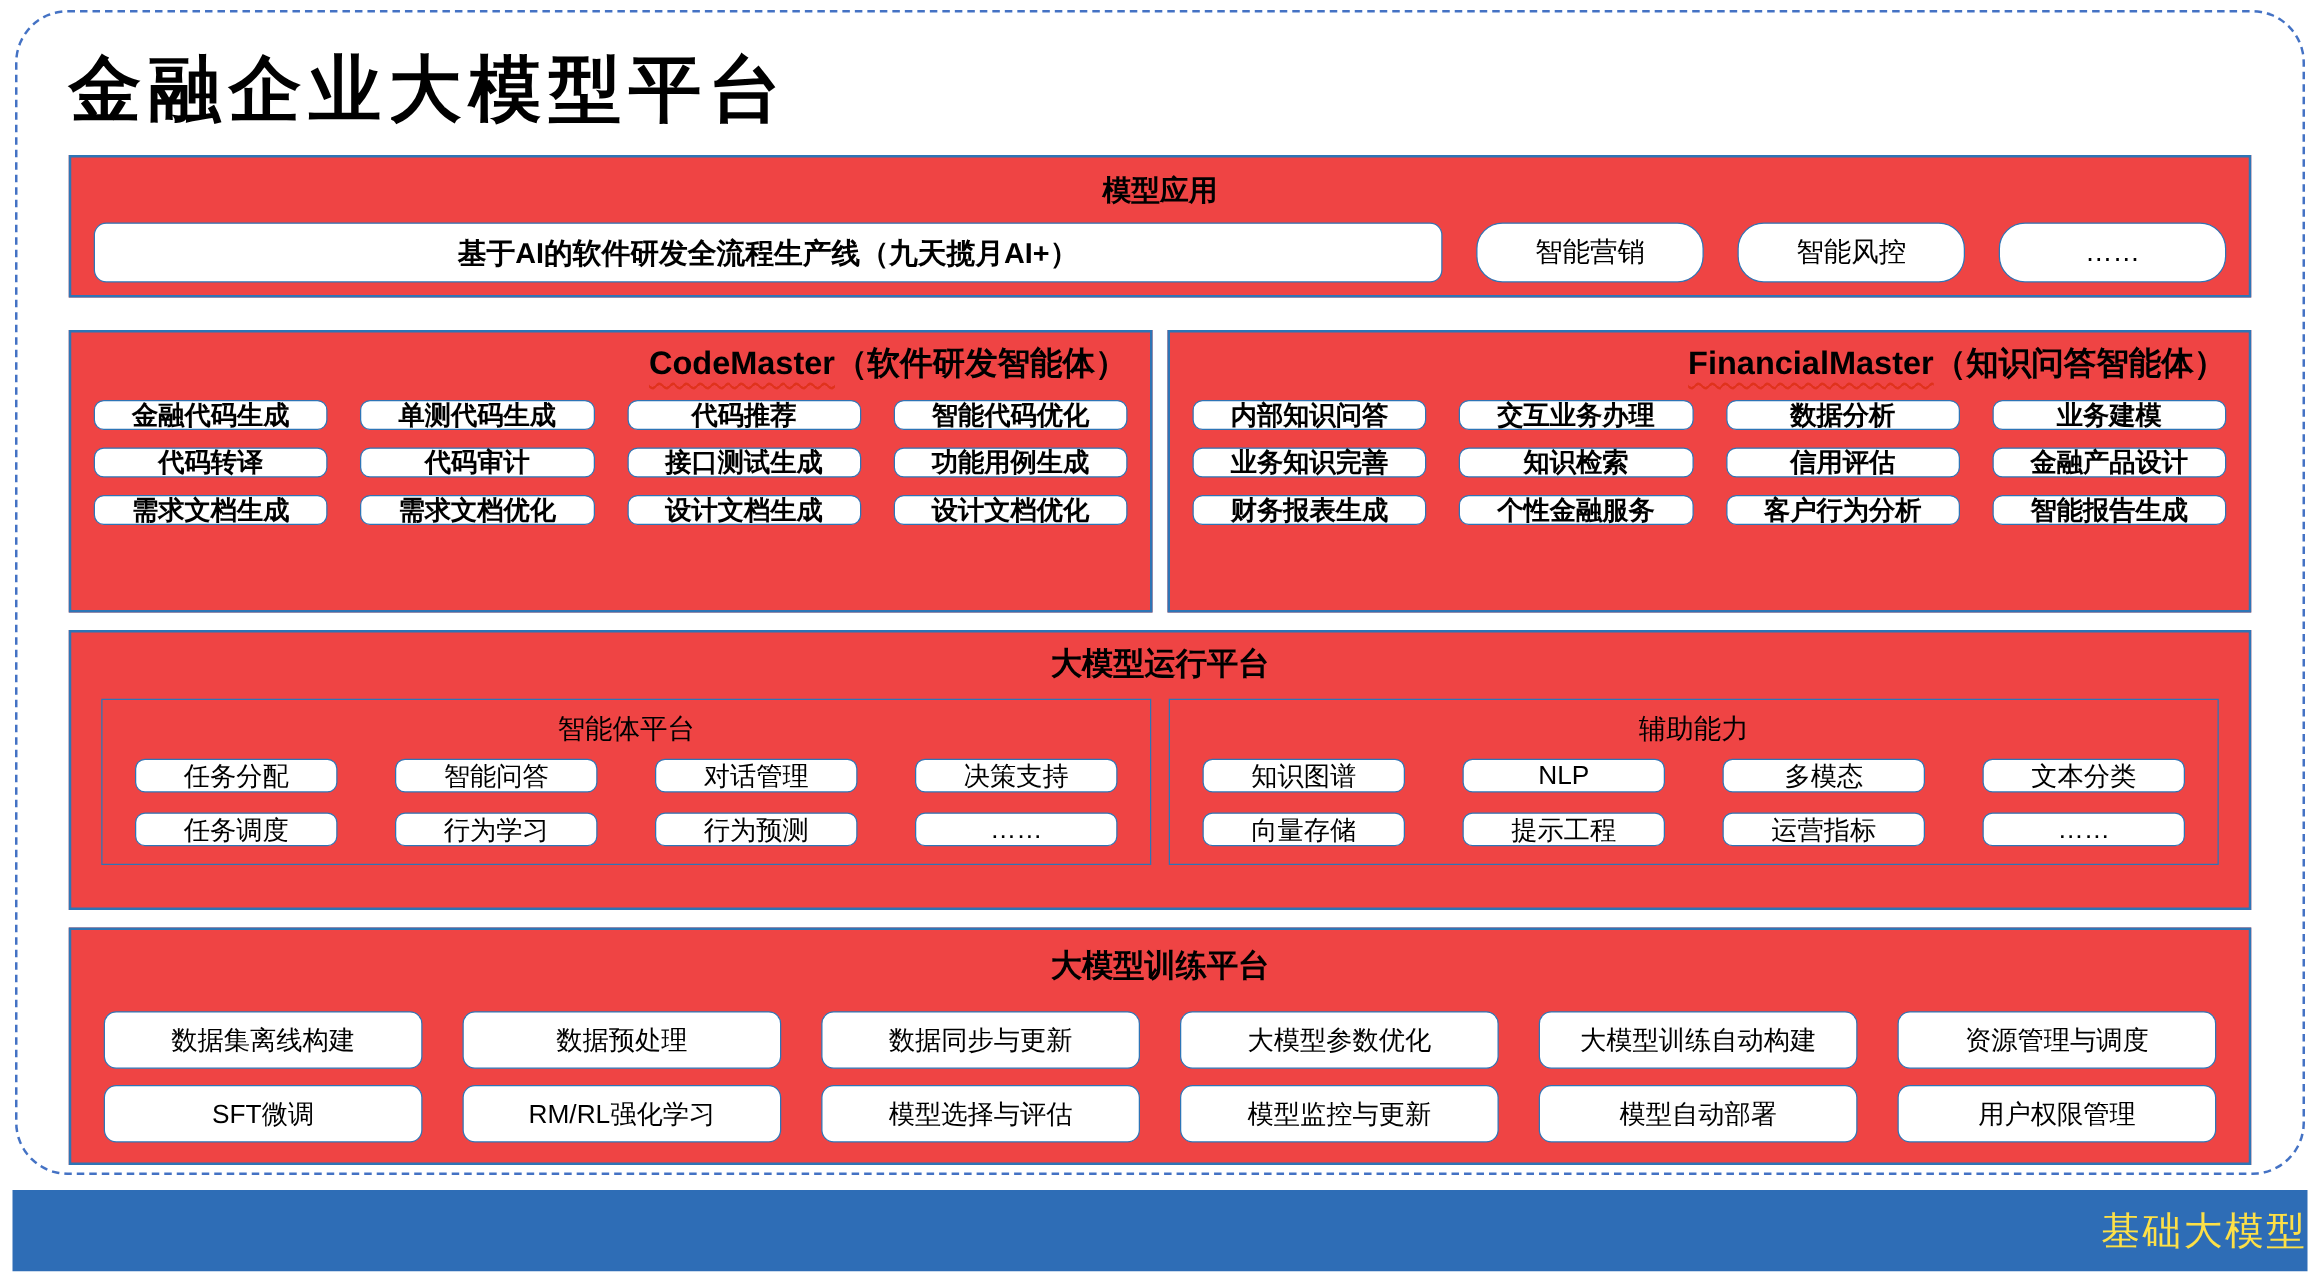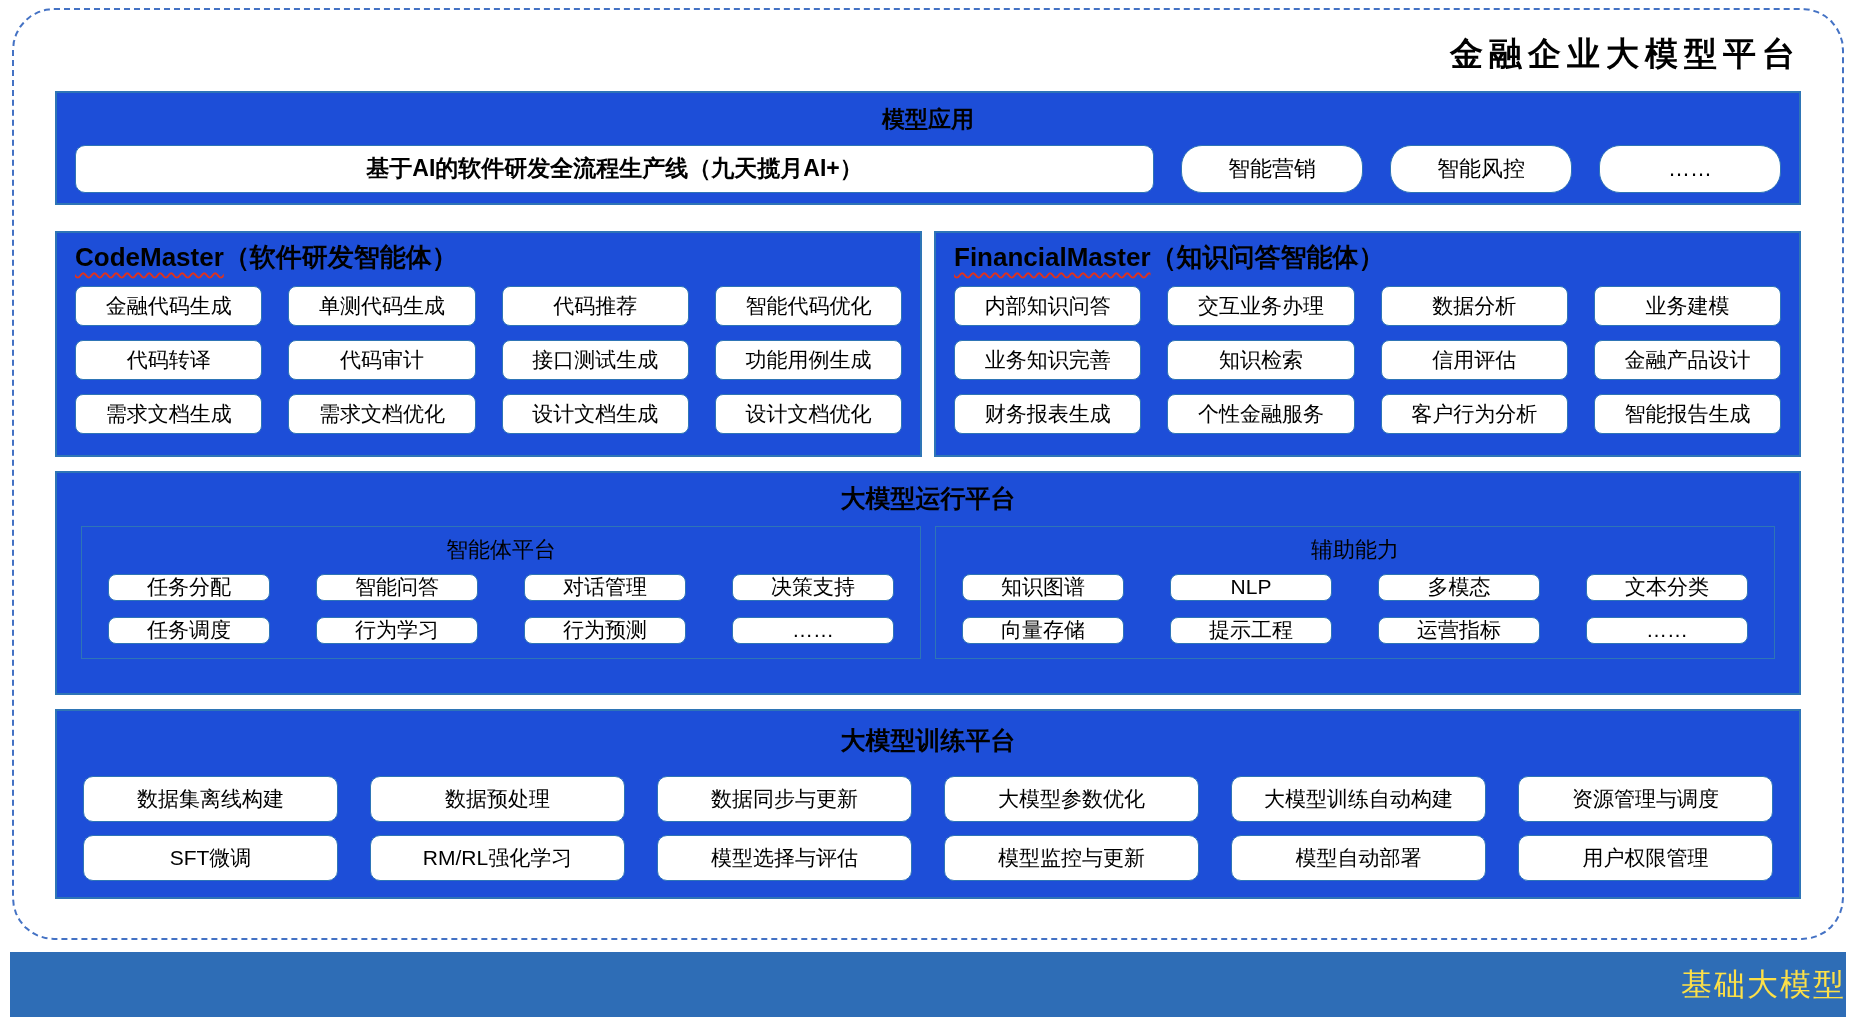--- a/index.html
+++ b/index.html
@@ -7,51 +7,51 @@
     width:1856px;height:1024px;position:relative;
     font-family:"Liberation Sans",sans-serif;color:#000;
     -webkit-font-smoothing:antialiased;
   }
   .frame{
     position:absolute;left:12px;top:8px;width:1832px;height:932px;
     box-sizing:border-box;border:2px dashed #4472c4;border-radius:42px;
     padding:22px 41px 0;
   }
   .main-title{
-    text-align:right;font-family:"DejaVu Serif",serif;
-    font-size:33px;font-weight:700;line-height:1.35;
+    text-align:left;font-family:"DejaVu Serif",serif;
+    font-size:58px;font-weight:700;line-height:1.35;
     margin:0 0 14px;letter-spacing:6px;
   }
-  .sec{box-sizing:border-box;border:2px solid #2e75b6;background:#1d4ed8;}
+  .sec{box-sizing:border-box;border:2px solid #2e75b6;background:#ef4444;}
   .sec-title{text-align:center;font-size:23px;font-weight:700;line-height:1.4;}
   .sub-title{text-align:center;font-size:22px;font-weight:400;line-height:1.5;}
 
   .chip{
     box-sizing:border-box;display:flex;align-items:center;justify-content:center;
     border:1.5px solid #2e75b6;border-radius:21px;background:#fff;
     font-size:21px;font-weight:400;white-space:nowrap;padding:0 6px;
   }
 
   
   .sec-app{height:114px;padding:10px 18px 0;}
   .app-row{display:flex;gap:27px;margin-top:10px;}
   .chip-big{flex:1;height:48px;font-size:23px;font-weight:700;border-radius:10px;}
   .chip-app{width:182px;height:48px;font-size:22px;}
 
   
   .agents-row{display:flex;gap:12px;margin-top:26px;height:226px;}
   .sec-agent{flex:1;padding:8px 18px 0;}
-  .agent-title{text-align:left;font-size:26px;font-weight:700;line-height:1.3;}
+  .agent-title{text-align:right;font-size:26px;font-weight:700;line-height:1.3;}
   .wavy{
     text-decoration-line:underline;text-decoration-style:wavy;
     text-decoration-color:#e0321c;text-decoration-thickness:2px;
     text-underline-offset:6px;
   }
   .agent-grid{display:grid;grid-template-columns:repeat(4,1fr);gap:14px 26px;margin-top:12px;}
-  .chip-agent{height:40px;font-weight:400;border-radius:8px;}
+  .chip-agent{height:24px;font-weight:700;border-radius:8px;}
 
   
   .sec-runtime{margin-top:14px;height:224px;padding:8px 24px 0;}
   .runtime-row{display:flex;gap:14px;margin-top:10px;align-items:flex-end;}
   .subbox{flex:1;box-sizing:border-box;border:1.5px solid #2e75b6;padding:6px 22px 14px;}
   .sub-grid{display:grid;grid-template-columns:repeat(4,1fr);gap:16px 46px;margin-top:8px;padding:0 4px;}
   .chip-rt{height:27px;border-radius:8px;}
 
   
   .sec-training{margin-top:14px;height:190px;padding:12px 26px 0;}

